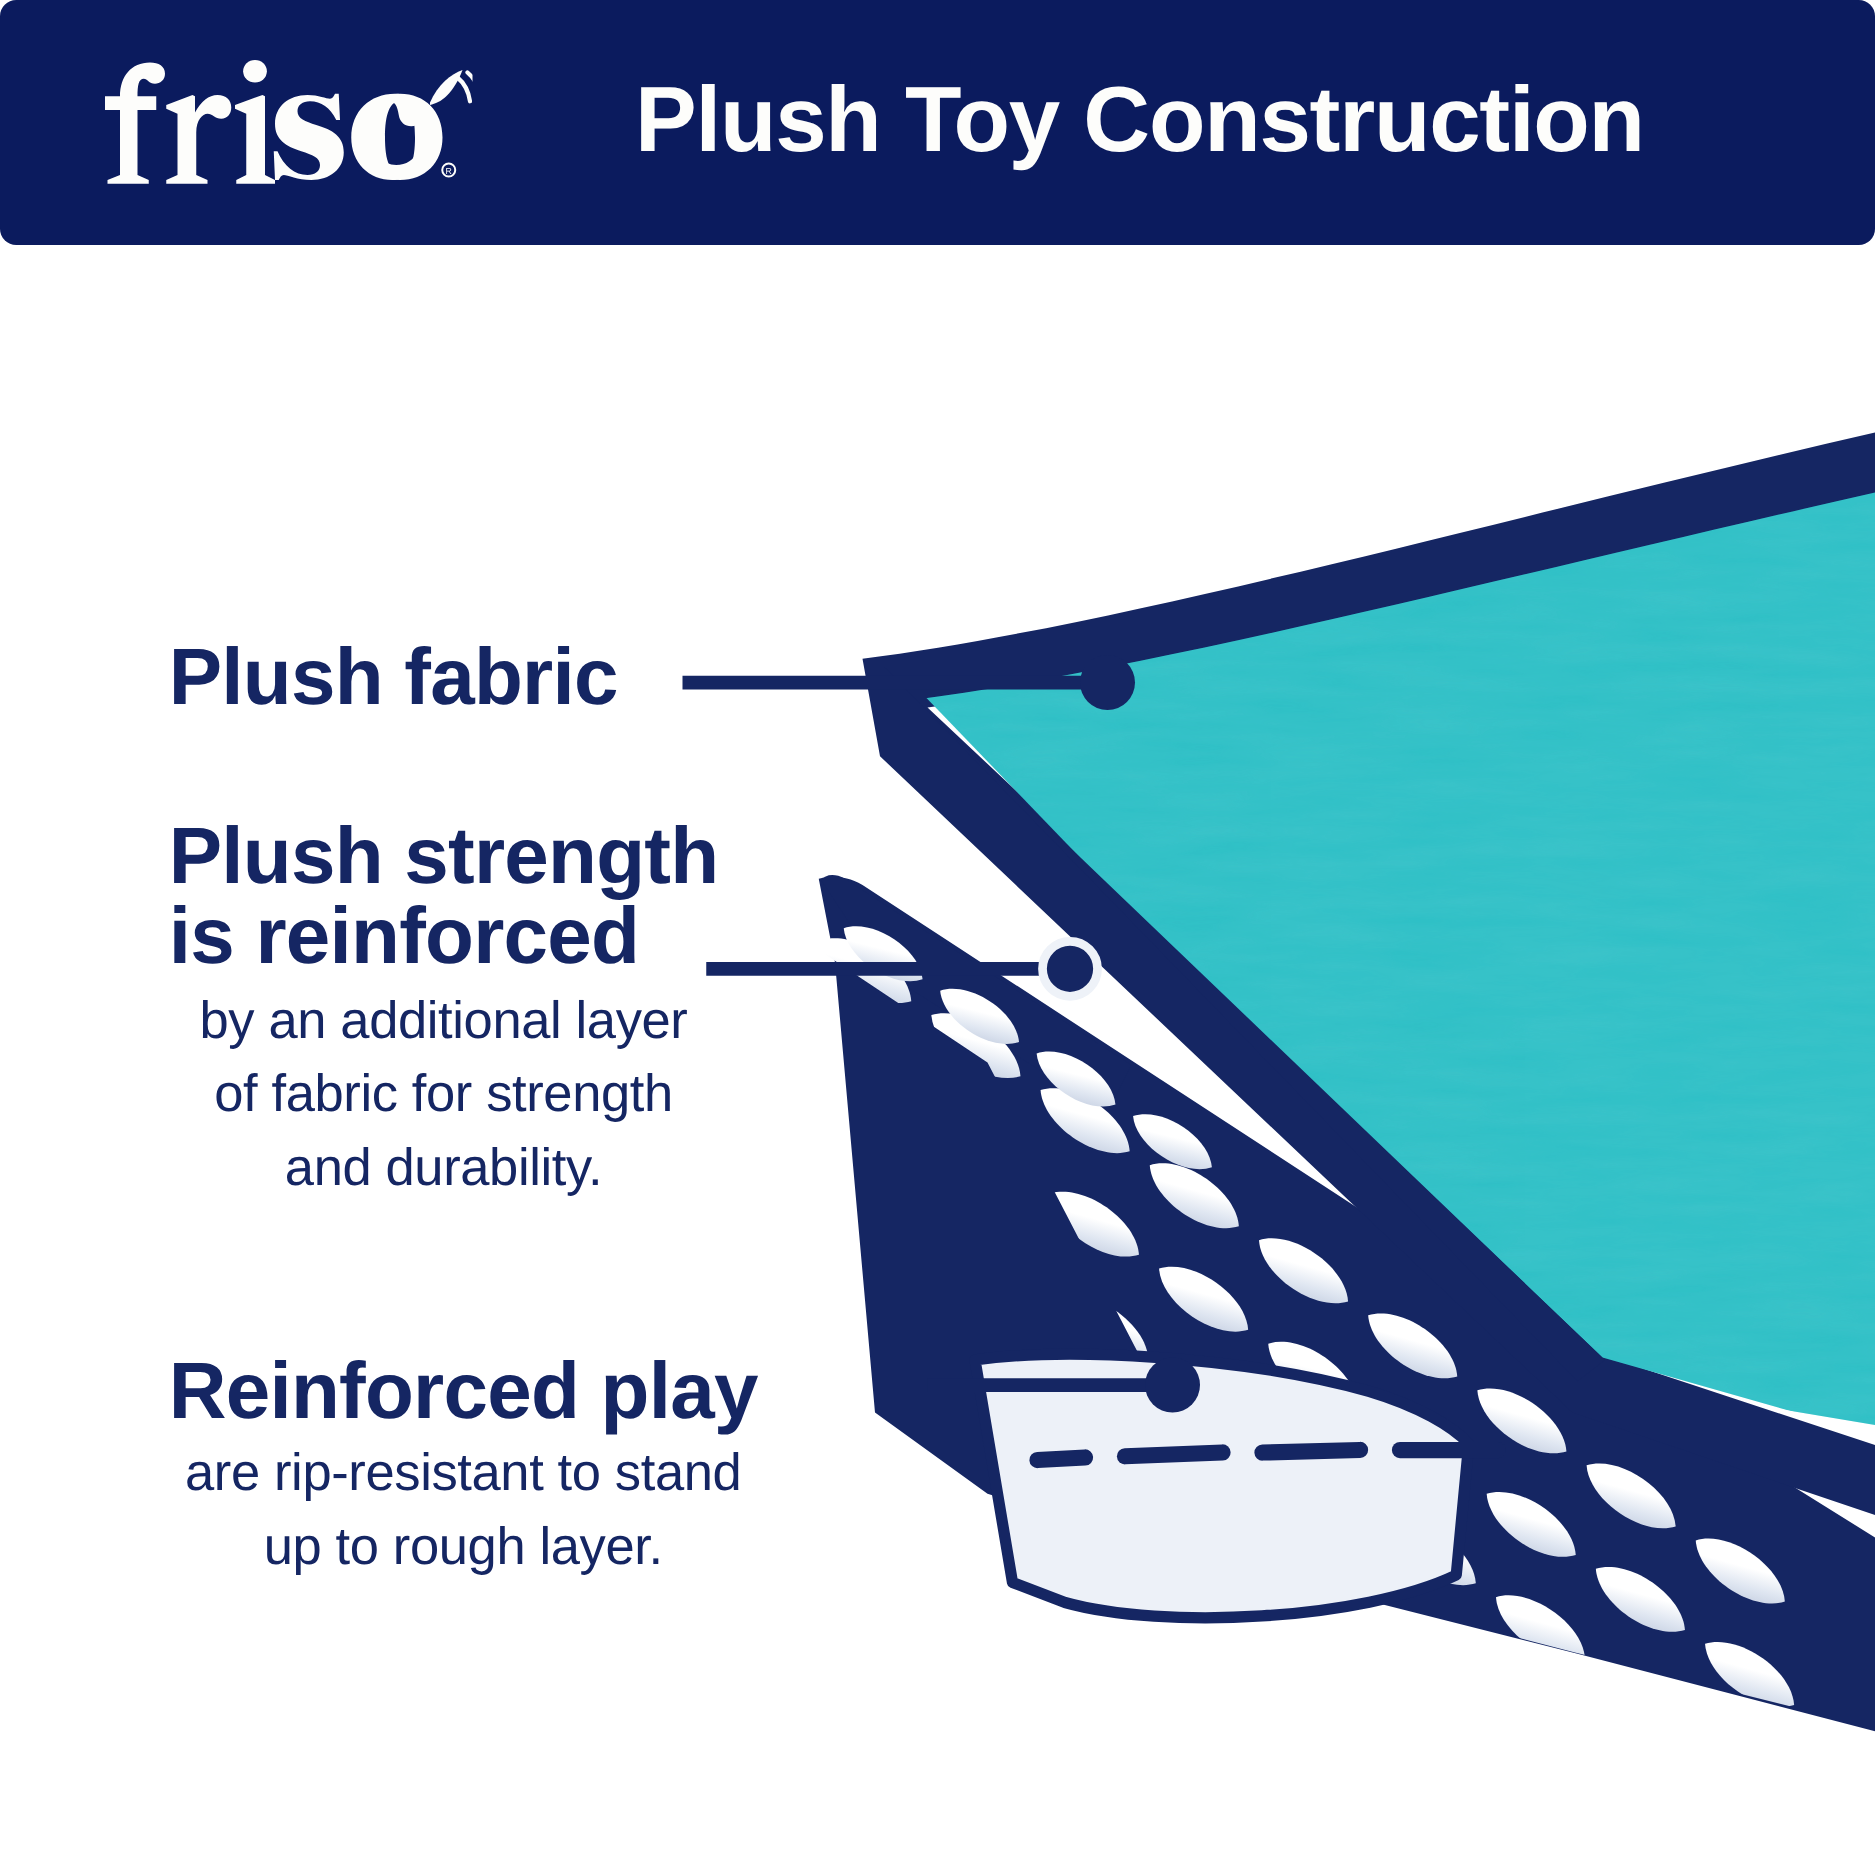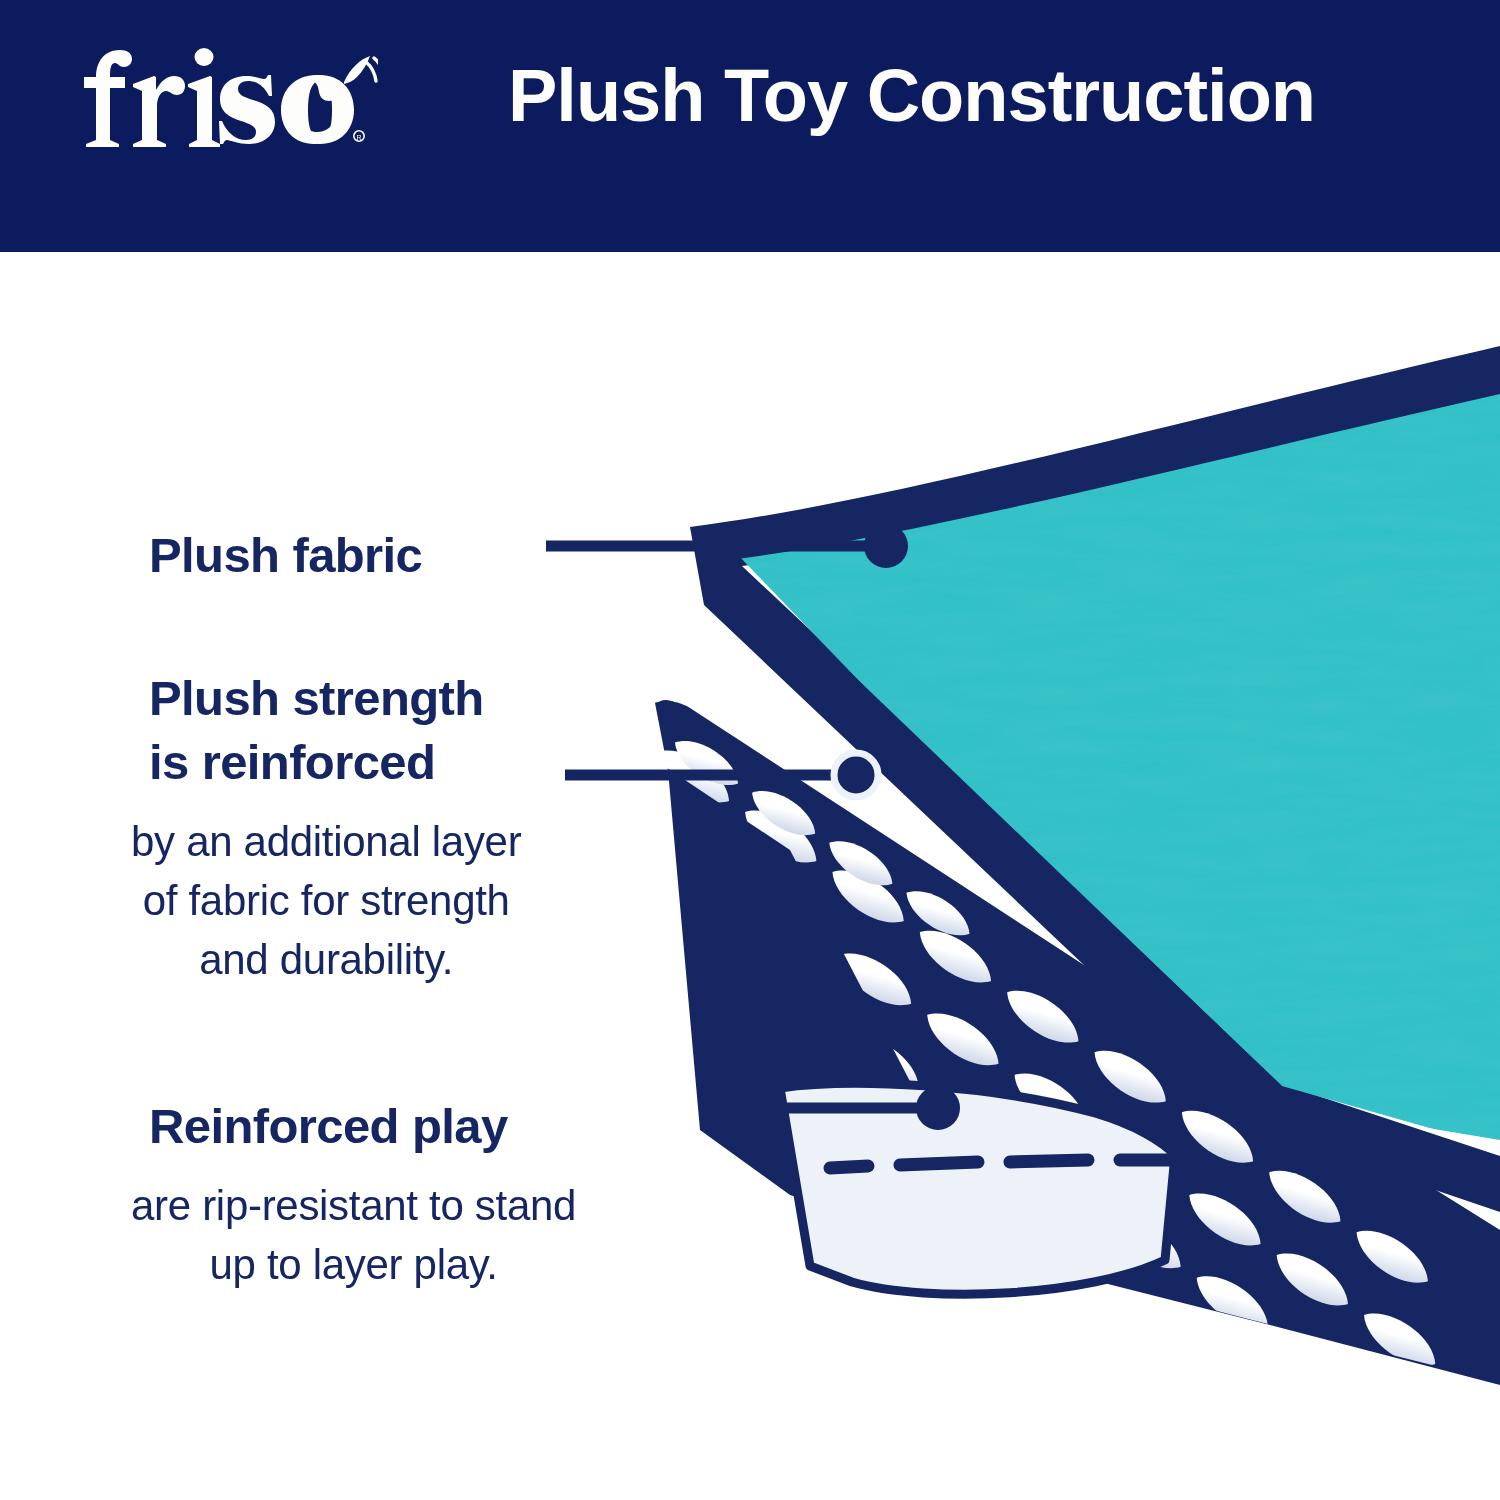--- a/index.html
+++ b/index.html
@@ -5,44 +5,45 @@
   html,body{margin:0;padding:0;background:#ffffff;}
   body{
     width:1500px;height:1500px;overflow:hidden;position:relative;
     font-family:"Liberation Sans","DejaVu Sans",sans-serif;
     background:#ffffff;
   }
   #stage{position:absolute;inset:0;width:1500px;height:1500px;background:#fff;}
 
   
   .header{
-    position:absolute;left:0;top:0;width:1500px;height:252px;
+    position:absolute;left:0;top:0;width:1500px;height:196px;
     background:#0b1b5e;
+    border-radius:13px;
   }
   .logo{
     position:absolute;left:78px;top:44px;width:300px;height:108px;
   }
   .logo svg{display:block;}
   .page-title{
     position:absolute;left:508px;top:46px;
     font-size:74px;font-weight:bold;color:#fdfdfb;
     letter-spacing:-1.0px;line-height:100px;white-space:nowrap;
   }
 
   
   .illus{position:absolute;left:0;top:200px;width:1500px;height:1300px;}
   .illus svg{display:block;width:1500px;height:1300px;}
 
   
   .callouts{position:absolute;left:0;top:0;width:760px;height:1500px;}
   .callout{position:absolute;left:131px;}
   .callout .head{
-    font-size:49px;font-weight:bold;color:#152663;
+    font-size:64px;font-weight:bold;color:#152663;
     letter-spacing:-0.6px;line-height:64px;white-space:pre-line;
-    margin:18px;
+    margin:4px;
   }
   .callout .body{
     font-size:42px;font-weight:500;color:#152663;
     letter-spacing:-0.3px;line-height:59px;white-space:pre-line;
     margin:0;
     text-align:center;
   }
   #co-0{top:505px;}
   #co-1{top:648px;}
   #co-1 .body{margin-top:6px;}
@@ -317,17 +318,17 @@
       <p class="head">Plush strength
 is reinforced</p>
       <p class="body">by an additional layer
 of fabric for strength
 and durability.</p>
     </div>
 
     <div class="callout" id="co-2">
       <p class="head">Reinforced play</p>
       <p class="body">are rip-resistant to stand
-up to layer play.</p>
+up to rough layer.</p>
     </div>
 
   </div>
 </div>
 
 </body></html>

